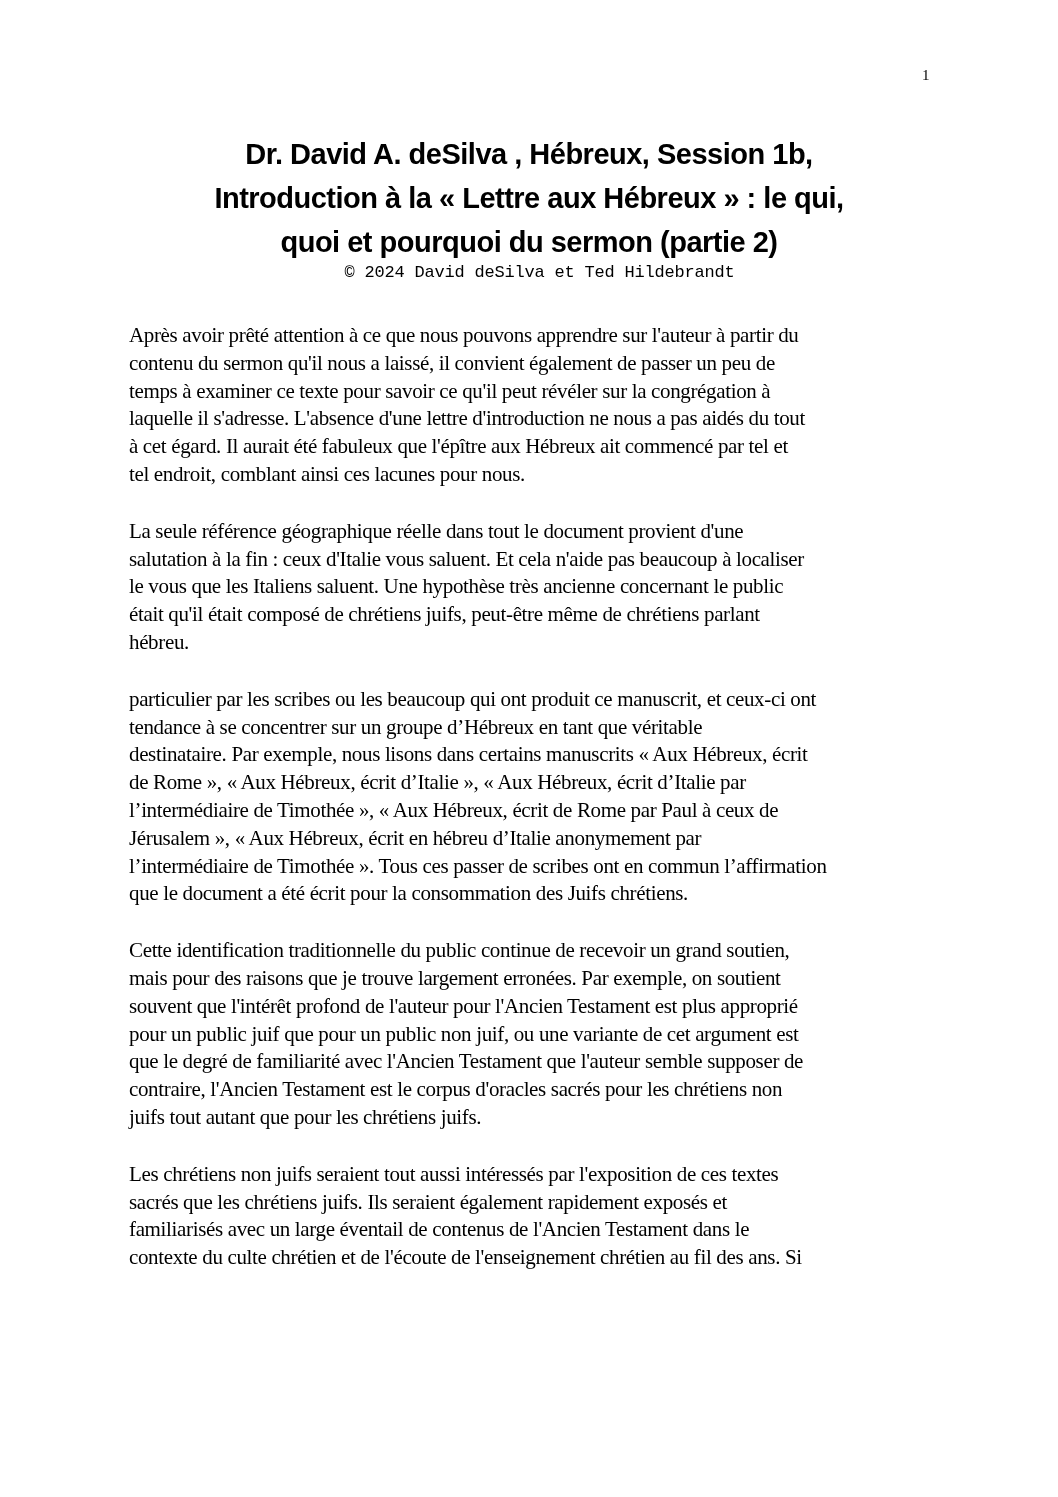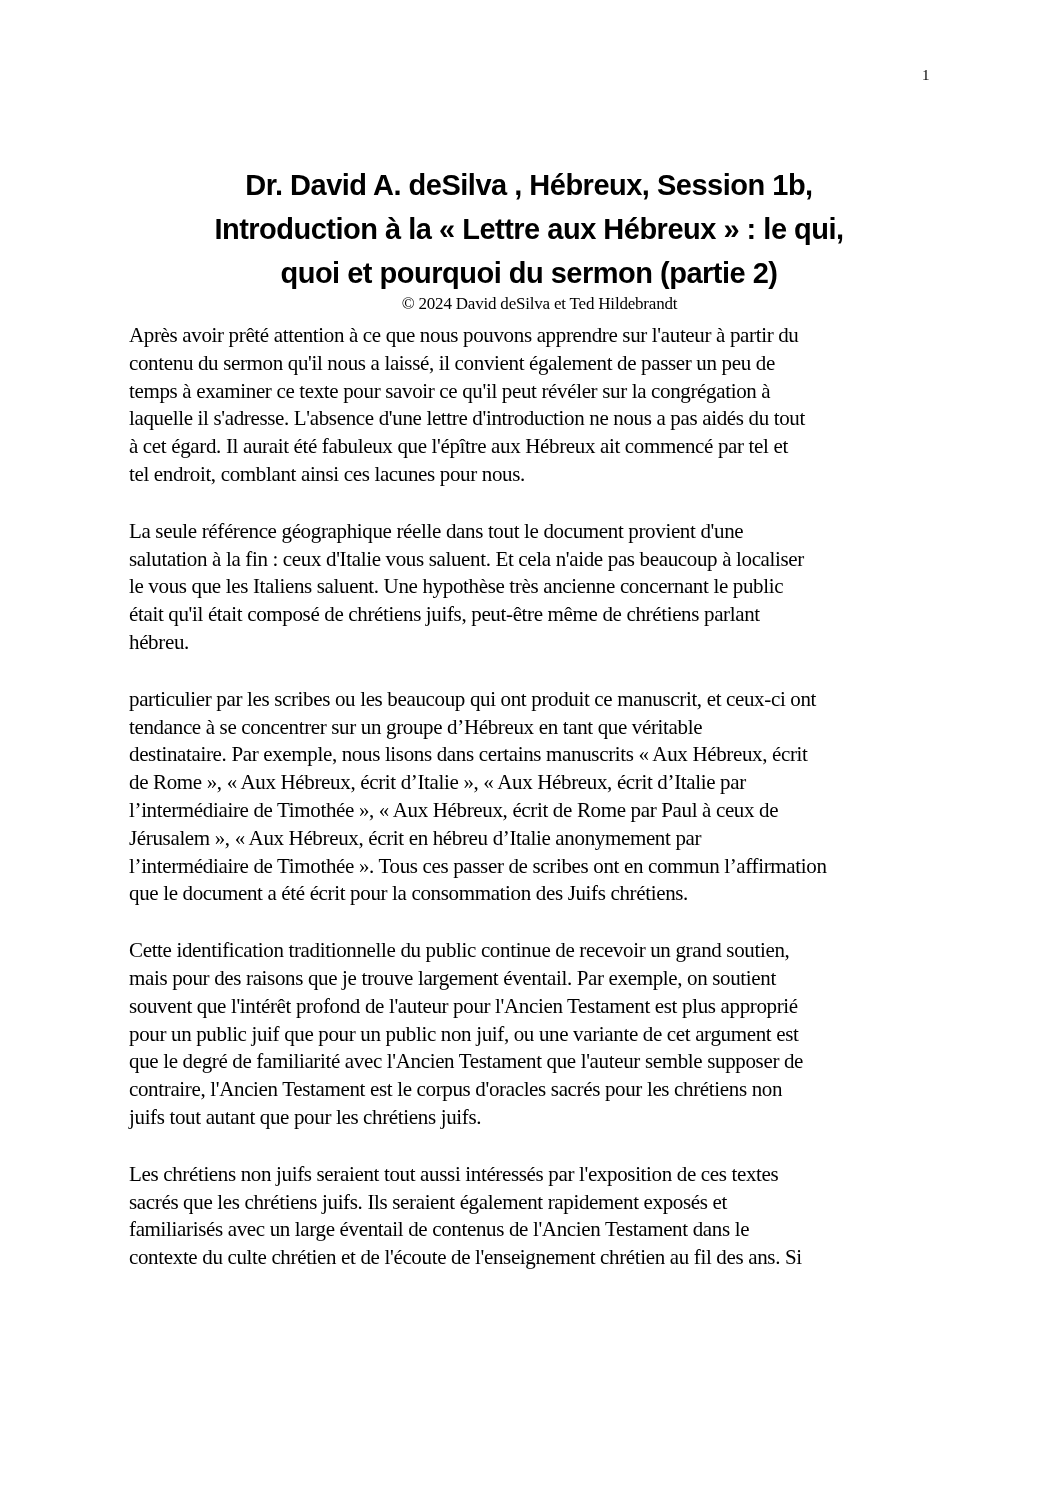--- a/index.html
+++ b/index.html
@@ -21,34 +21,33 @@
       font-family: "Liberation Serif", serif;
       font-size: 15px;
       line-height: 18px;
     }
     .title-block {
       position: absolute;
       top: 132px;
       left: 0;
       width: 1058px;
       text-align: center;
-      margin-top: 31px;
     }
     .title-line {
       display: block;
       font-family: "Liberation Sans", sans-serif;
       font-weight: bold;
       font-size: 29px;
       line-height: 44px;
       letter-spacing: -0.5px;
       white-space: nowrap;
     }
     .copyright {
       display: block;
-      font-family: Liberation Serif, serif;
+      font-family: Liberation Mono, monospace;
       font-size: 17px;
       line-height: 24px;
       margin-top: -3px;
       letter-spacing: -0.2px;
       padding-left: 21px;
     }
     .body-text {
       position: absolute;
       top: 322px;
       left: 129px;
@@ -101,21 +100,21 @@
     <span class="line">tendance à se concentrer sur un groupe d’Hébreux en tant que véritable</span>
     <span class="line">destinataire. Par exemple, nous lisons dans certains manuscrits « Aux Hébreux, écrit</span>
     <span class="line">de Rome », « Aux Hébreux, écrit d’Italie », « Aux Hébreux, écrit d’Italie par</span>
     <span class="line">l’intermédiaire de Timothée », « Aux Hébreux, écrit de Rome par Paul à ceux de</span>
     <span class="line">Jérusalem », « Aux Hébreux, écrit en hébreu d’Italie anonymement par</span>
     <span class="line">l’intermédiaire de Timothée ». Tous ces passer de scribes ont en commun l’affirmation</span>
     <span class="line">que le document a été écrit pour la consommation des Juifs chrétiens.</span>
   </p>
   <p class="para">
     <span class="line">Cette identification traditionnelle du public continue de recevoir un grand soutien,</span>
-    <span class="line">mais pour des raisons que je trouve largement éventail. Par exemple, on soutient</span>
+    <span class="line">mais pour des raisons que je trouve largement erronées. Par exemple, on soutient</span>
     <span class="line">souvent que l'intérêt profond de l'auteur pour l'Ancien Testament est plus approprié</span>
     <span class="line">pour un public juif que pour un public non juif, ou une variante de cet argument est</span>
     <span class="line">que le degré de familiarité avec l'Ancien Testament que l'auteur semble supposer de</span>
     <span class="line">contraire, l'Ancien Testament est le corpus d'oracles sacrés pour les chrétiens non</span>
     <span class="line">juifs tout autant que pour les chrétiens juifs.</span>
   </p>
   <p class="para">
     <span class="line">Les chrétiens non juifs seraient tout aussi intéressés par l'exposition de ces textes</span>
     <span class="line">sacrés que les chrétiens juifs. Ils seraient également rapidement exposés et</span>
     <span class="line">familiarisés avec un large éventail de contenus de l'Ancien Testament dans le</span>

